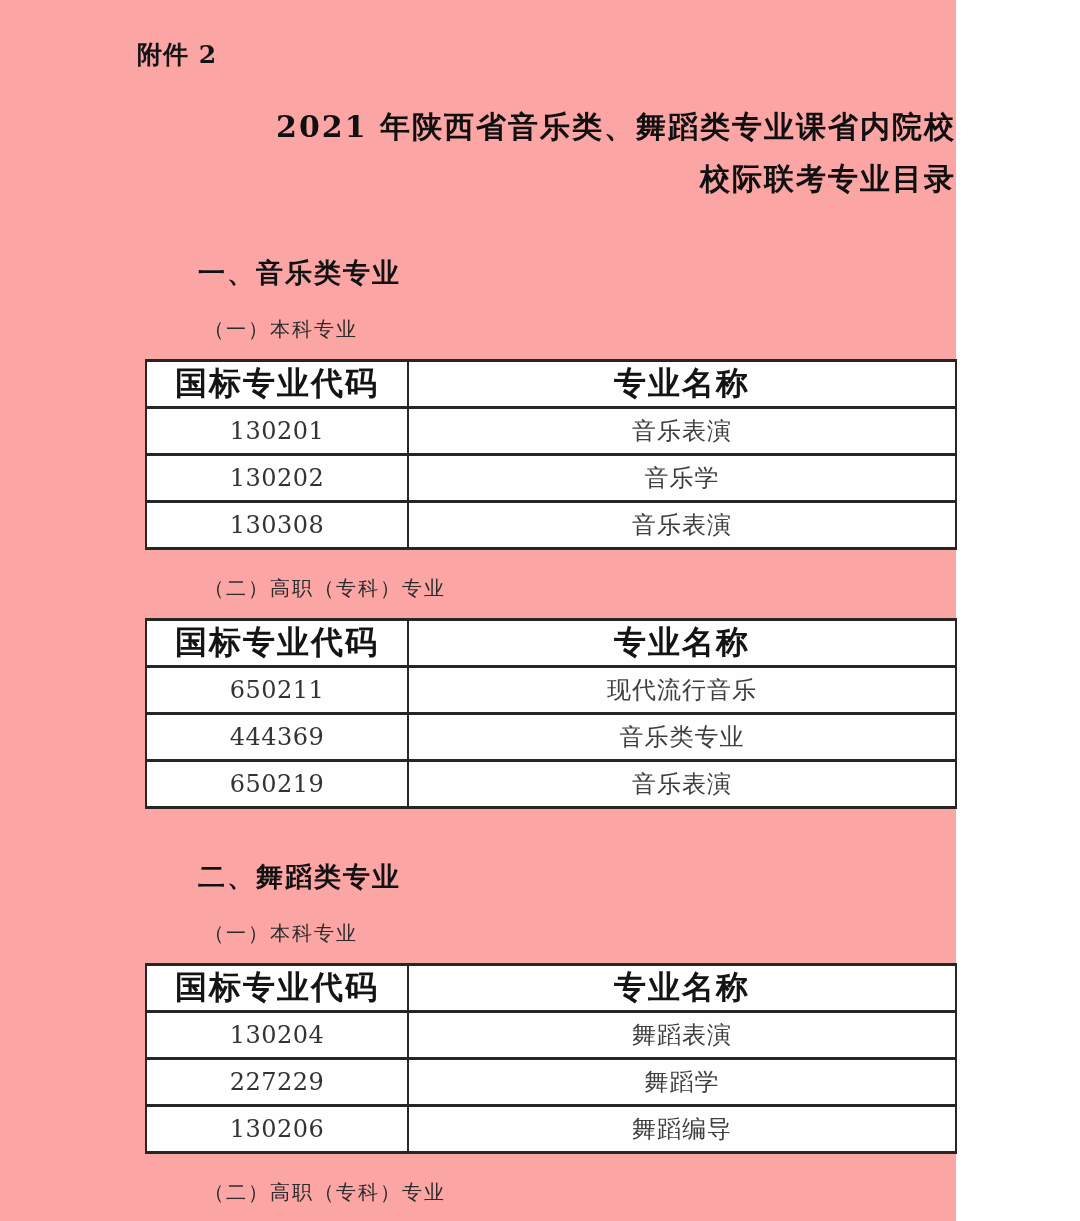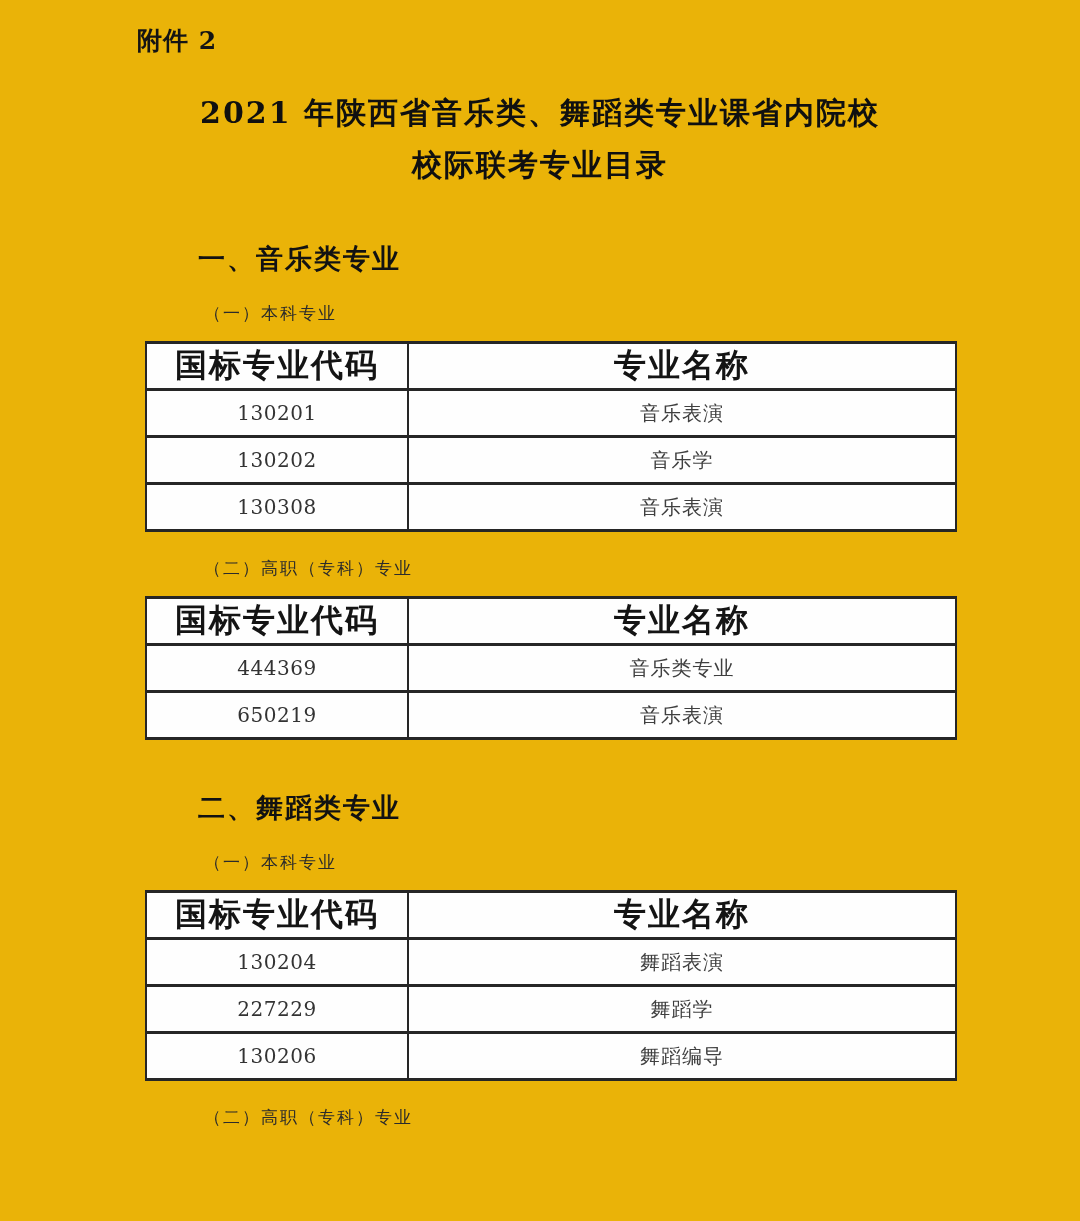--- a/index.html
+++ b/index.html
@@ -6,52 +6,52 @@
   html, body { background: #ffffff; }
   body {
     width: 1080px;
     height: 1221px;
     overflow: hidden;
     font-family: "DejaVu Serif", "Liberation Serif", serif;
     color: #1a1a1a;
     position: relative;
   }
   .page {
-    width: 1080px;
+    width: 956px;
     height: 1221px;
-    padding-top: 24px;
-    background: #eab308;
+    padding-top: 38px;
+    background: #fca5a5;
   }
   .attachment {
     margin-left: 137px;
     font-size: 25px;
     font-weight: bold;
     color: #141414;
     letter-spacing: 1px;
   }
   .doc-title {
     margin-top: 30px;
-    text-align: center;
+    text-align: right;
     font-size: 30px;
     font-weight: bold;
     color: #101010;
     line-height: 52px;
     letter-spacing: 2px;
   }
   .doc-title .title-line { display: block; }
   .section-heading {
     margin: 50px 0 0 198px;
     font-size: 27px;
     font-weight: bold;
     color: #121212;
     letter-spacing: 2px;
   }
   .sub-heading {
     margin: 25px 0 16px 204px;
-    font-size: 17px;
+    font-size: 20px;
     font-weight: normal;
     color: #2b2b2b;
     letter-spacing: 2px;
   }
   table.catalog {
     margin-left: 145px;
     width: 810px;
     border-collapse: collapse;
     table-layout: fixed;
     background: #fefefe;
@@ -68,21 +68,21 @@
   }
   table.catalog th {
     height: 45px;
     font-size: 32px;
     font-weight: bold;
     color: #141414;
     letter-spacing: 2px;
   }
   table.catalog td {
     height: 47px;
-    font-size: 20px;
+    font-size: 24px;
     font-weight: normal;
     color: #3f3f3f;
     letter-spacing: 1px;
   }
   table.catalog td.code-cell {
     font-family: "DejaVu Serif", "Liberation Serif", serif;
     color: #333333;
     letter-spacing: 0.5px;
   }
 </style>
@@ -135,20 +135,24 @@
         <col class="c-name">
       </colgroup>
     <thead>
       <tr>
         <th>国标专业代码</th>
         <th>专业名称</th>
       </tr>
     </thead>
     <tbody>
       <tr>
+        <td class="code-cell">650211</td>
+        <td>现代流行音乐</td>
+      </tr>
+      <tr>
         <td class="code-cell">444369</td>
         <td>音乐类专业</td>
       </tr>
       <tr>
         <td class="code-cell">650219</td>
         <td>音乐表演</td>
       </tr>
     </tbody>
   </table>
 

